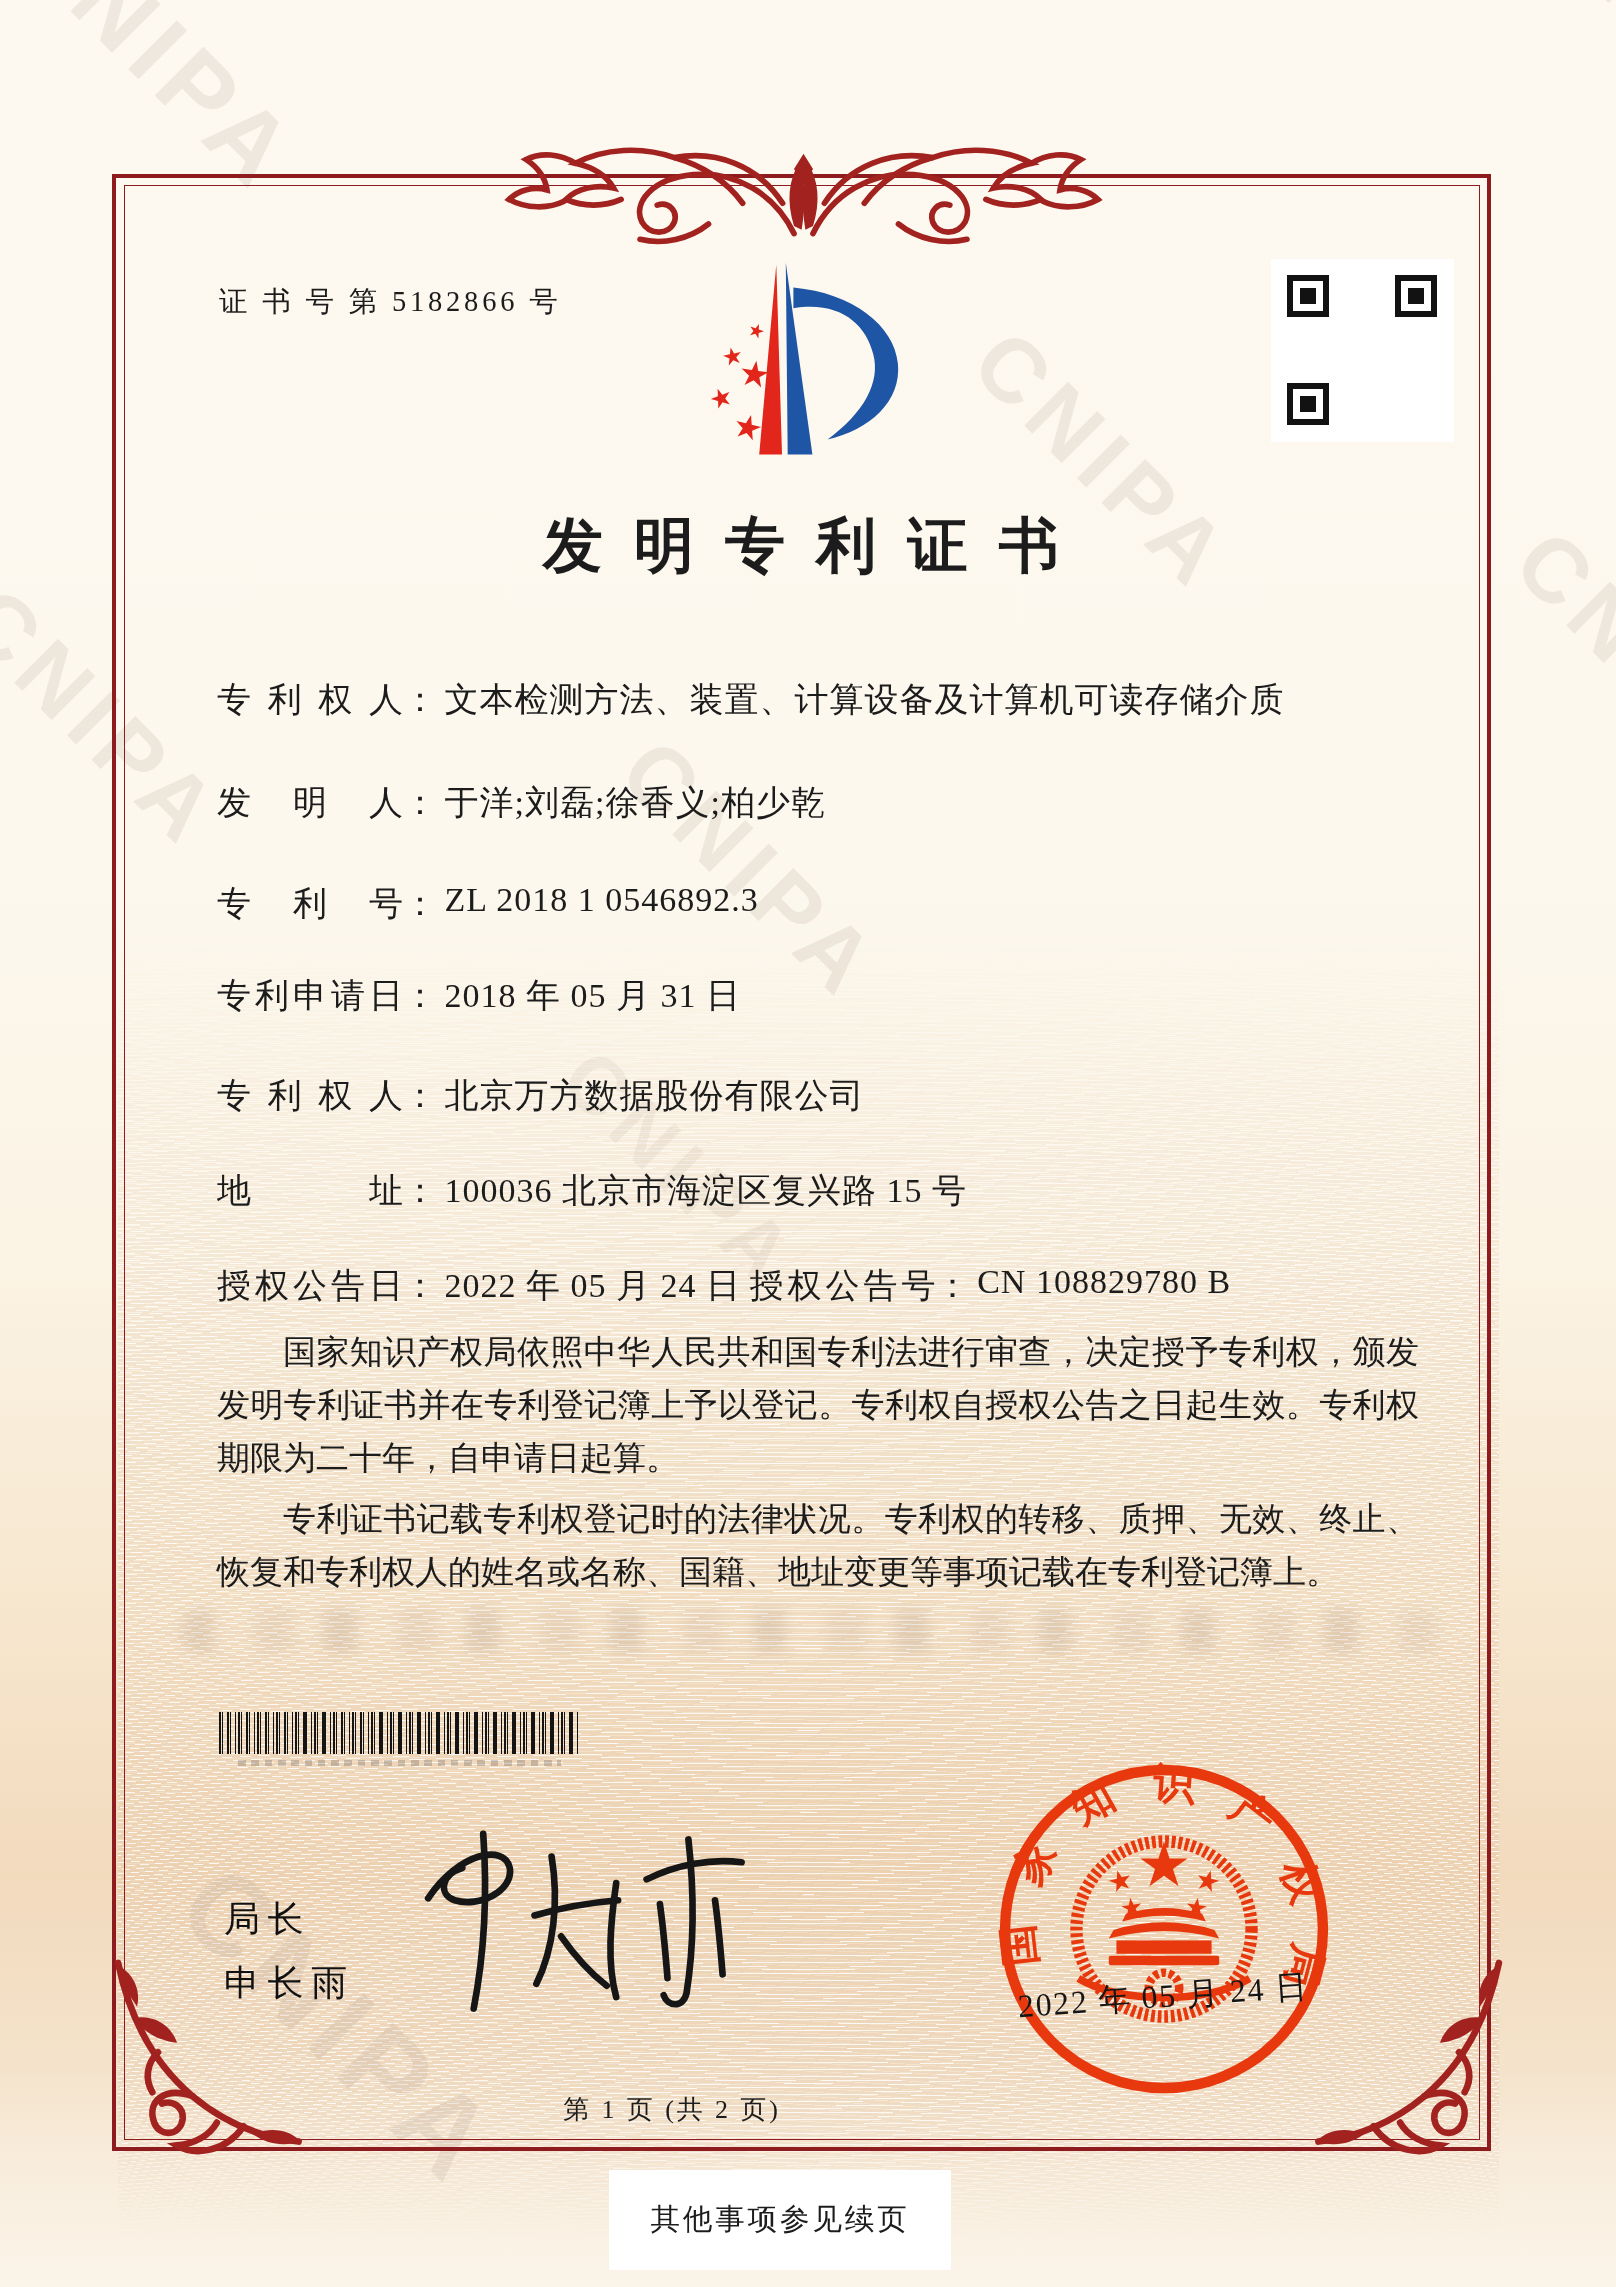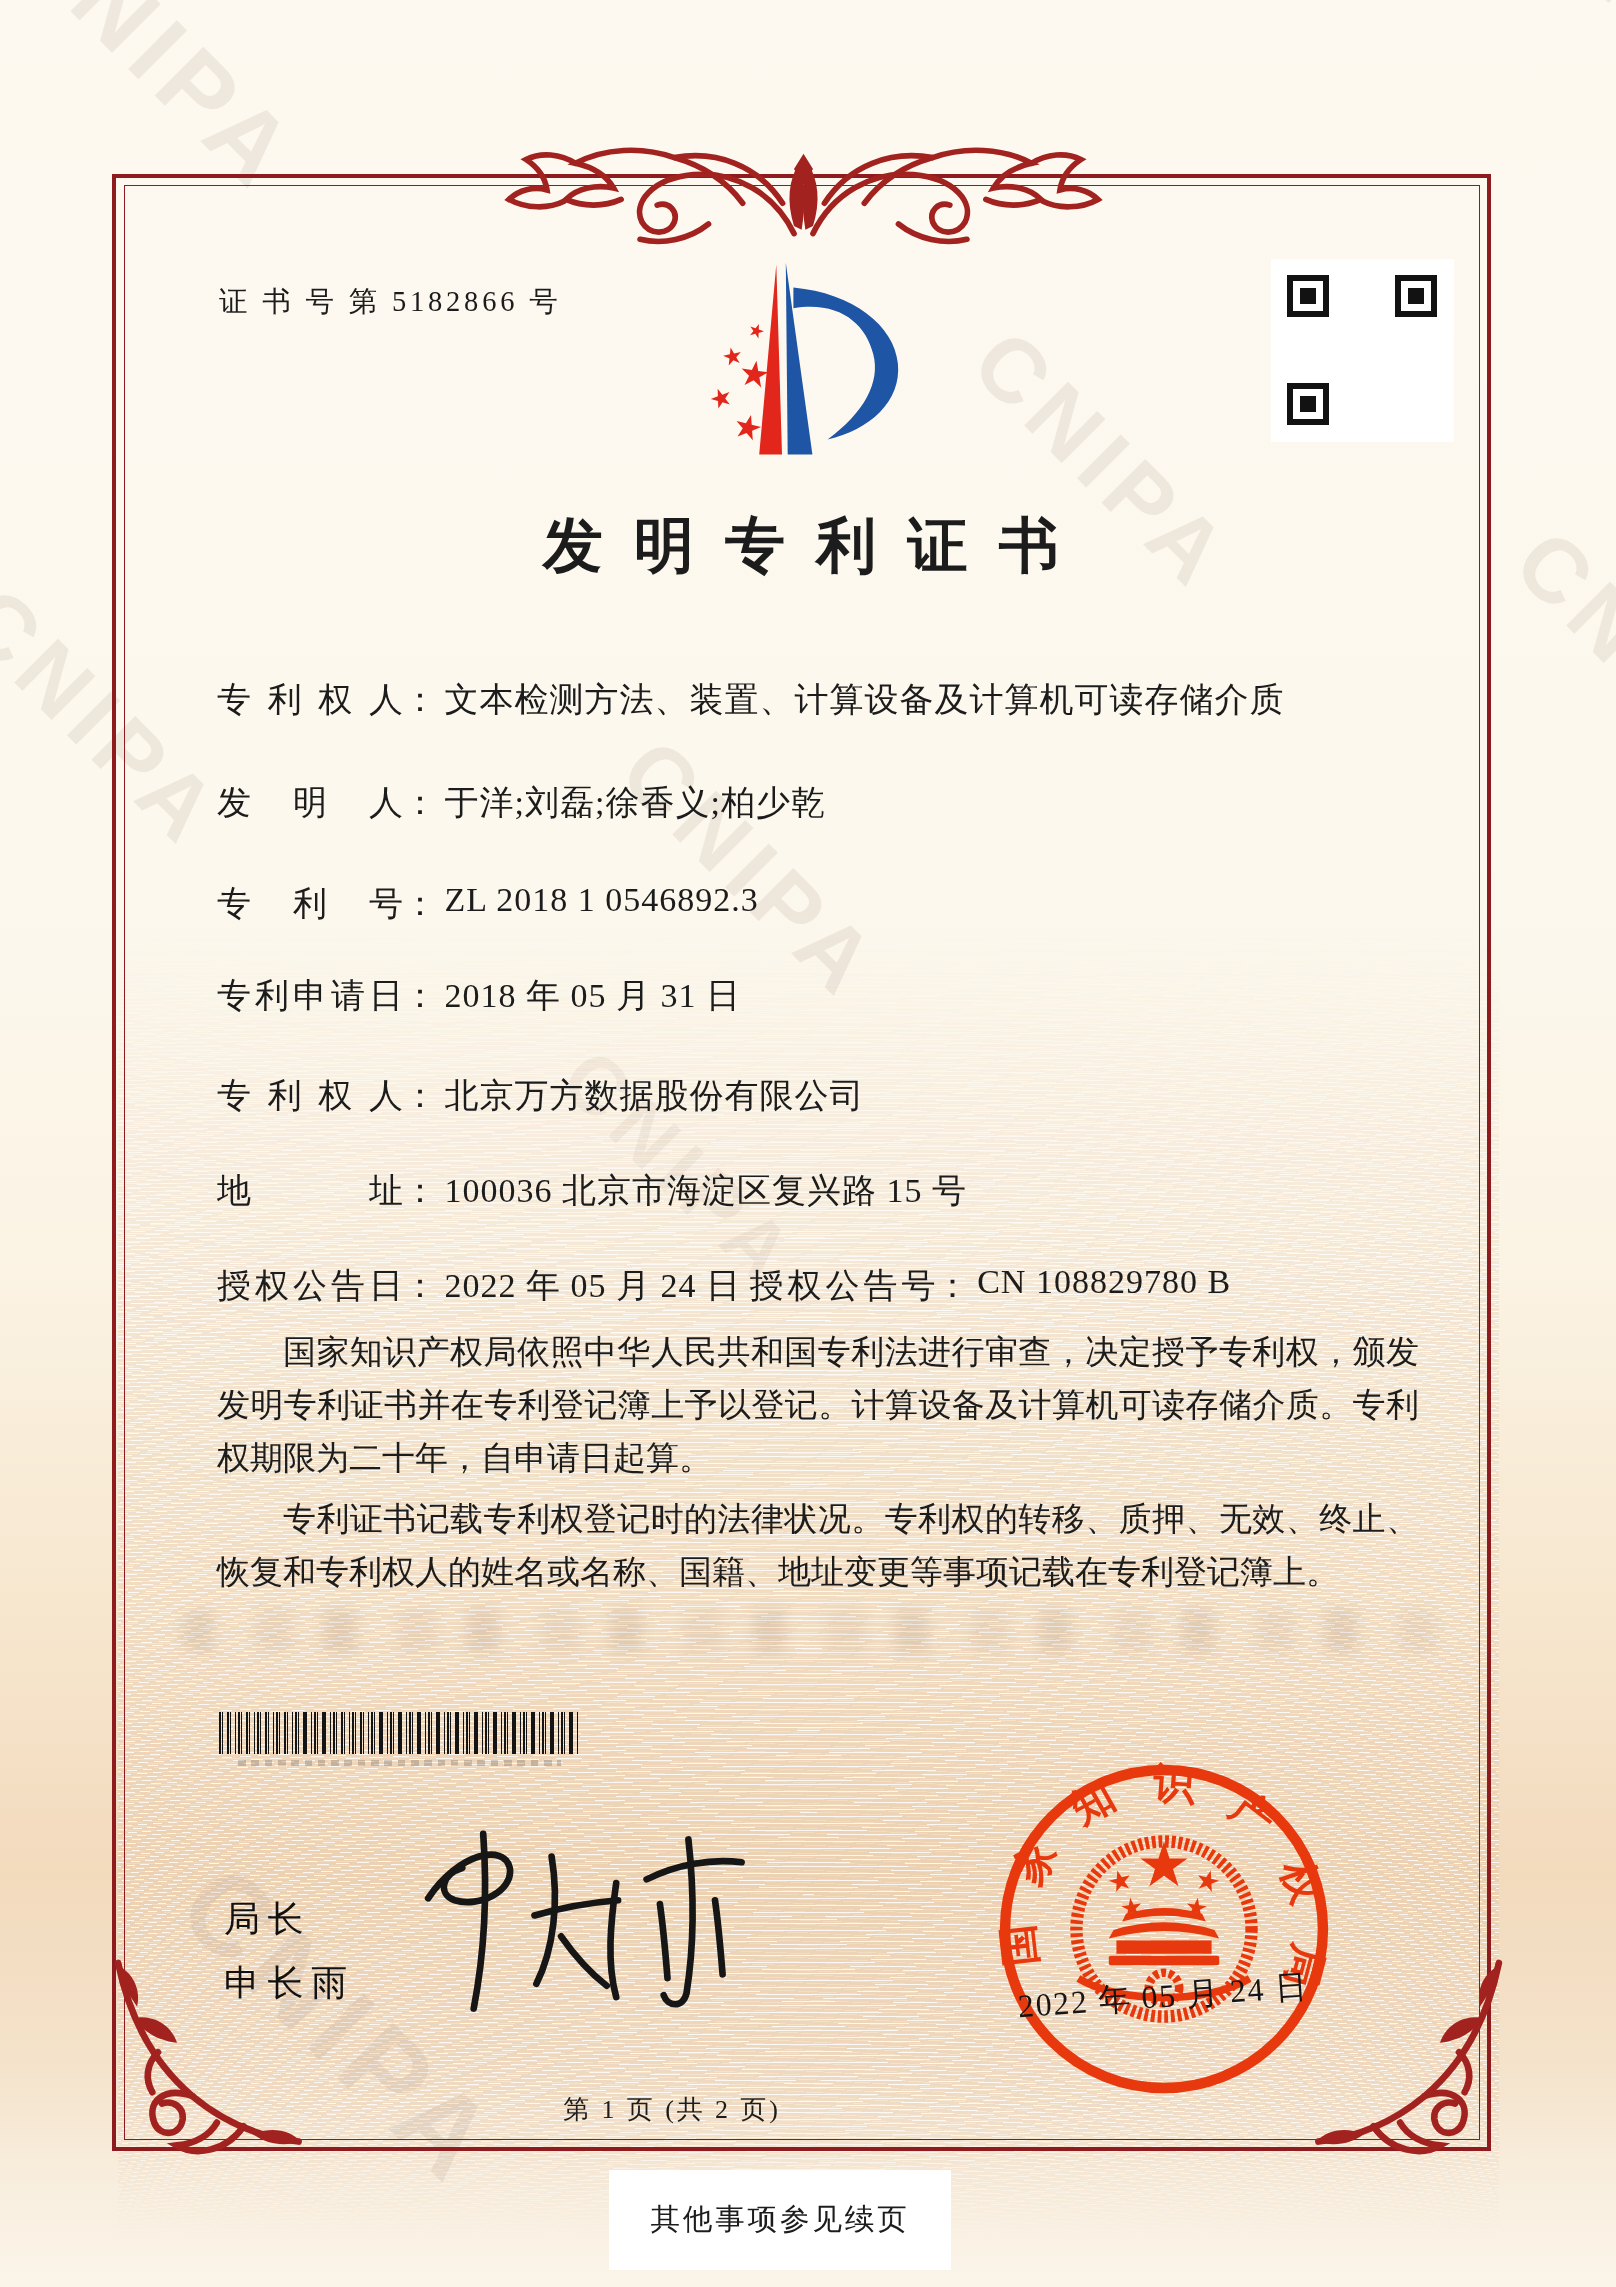--- a/index.html
+++ b/index.html
@@ -164,21 +164,21 @@
   </div>
   <div class="row" style="top:1168px">
     <span class="flabel">地址</span><span class="fcolon">：</span><span class="fvalue">100036 北京市海淀区复兴路 15 号</span>
   </div>
   <div class="row row2col" style="top:1263px">
     <span><span class="flabel">授权公告日</span><span class="fcolon">：</span><span class="fvalue">2022 年 05 月 24 日</span></span>
     <span class="col2"><span class="flabel">授权公告号</span><span class="fcolon">：</span><span class="fvalue">CN 108829780 B</span></span>
   </div>
 
   <div class="body-text">
-    <p>国家知识产权局依照中华人民共和国专利法进行审查，决定授予专利权，颁发发明专利证书并在专利登记簿上予以登记。计算设备及计算机可读存储介质。专利权期限为二十年，自申请日起算。</p>
+    <p>国家知识产权局依照中华人民共和国专利法进行审查，决定授予专利权，颁发发明专利证书并在专利登记簿上予以登记。专利权自授权公告之日起生效。专利权期限为二十年，自申请日起算。</p>
     <p>专利证书记载专利权登记时的法律状况。专利权的转移、质押、无效、终止、恢复和专利权人的姓名或名称、国籍、地址变更等事项记载在专利登记簿上。</p>
   </div>
 
   <div class="barcode"></div>
   <div class="barcode-sub"></div>
 
   <div class="sign-role">局长</div>
   <div class="sign-name">申长雨</div>
   <div class="signature">
     <svg width="399" height="200" viewBox="0 0 420 210" fill="none" stroke="#161616" stroke-width="7" stroke-linecap="round" stroke-linejoin="round">

